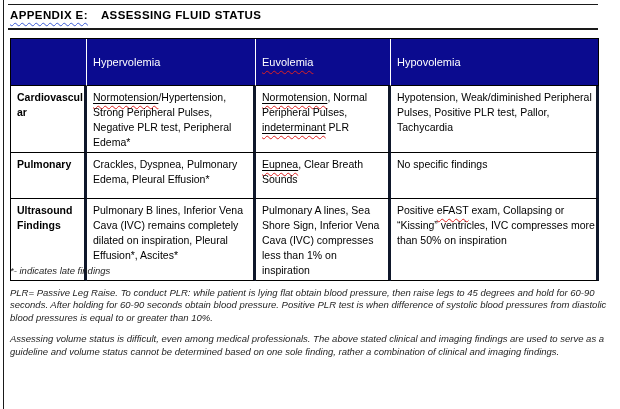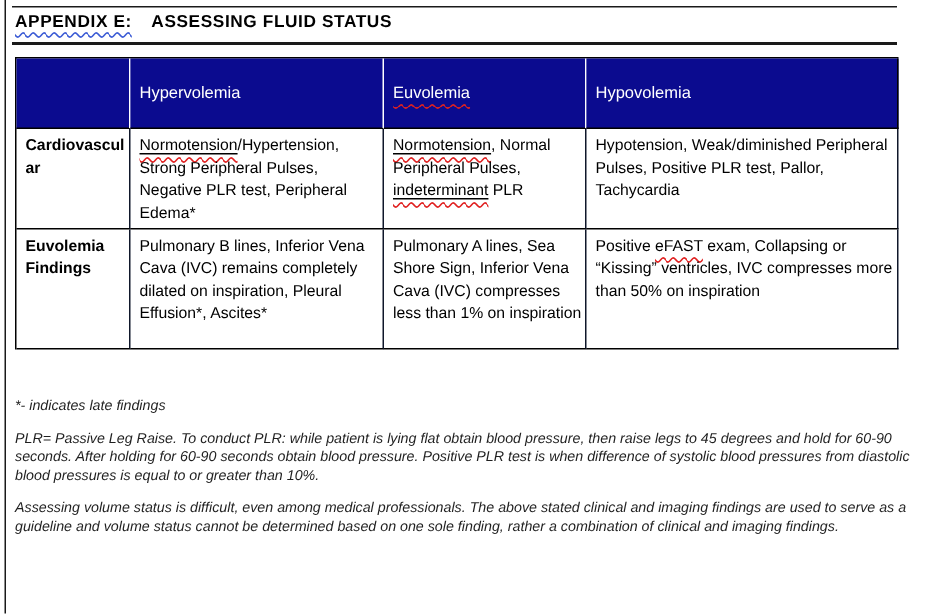--- a/index.html
+++ b/index.html
@@ -18,21 +18,21 @@
   .u{text-decoration:underline;text-decoration-color:#000;text-decoration-thickness:1px;text-underline-offset:2px;}
   .sp{text-decoration:underline;text-decoration-style:wavy;text-decoration-color:var(--spell,#e02020);text-decoration-thickness:1px;text-underline-offset:3.5px;}
 
   table.fluid{
     position:absolute;left:10px;top:38px;width:588px;
     border-collapse:separate;border-spacing:0;table-layout:fixed;
     border-top:1px solid #000;border-left:1px solid #000;
     font-size:10.5px;line-height:15px;
   }
   table.fluid td{
-    border-right:1px solid #0f172a;border-bottom:1px solid #000;
+    border-right:3px solid #0f172a;border-bottom:1px solid #000;
     vertical-align:top;padding:4px 1px 2px 6px;word-wrap:break-word;
   }
   tr.hdr td{
     background:var(--header-bg,#0b0b8f);color:#fff;vertical-align:middle;
     height:22px;padding:12px 6px;font-size:11px;
     border-right:1px solid #fff;border-bottom:1px solid #000;
   }
   tr.hdr td:last-child{border-right:1px solid #000;}
   td.rowlabel{font-weight:bold;}
   tr.r1 td{height:58px;}
@@ -70,22 +70,28 @@
         <td><span>Hypervolemia</span></td>
         <td><span class="sp">Euvolemia</span></td>
         <td><span>Hypovolemia</span></td>
       </tr>
       <tr class="r1">
         <td class="rowlabel">Cardiovascular</td>
         <td><span class="u"><span class="sp">Normotension</span></span><span>/Hypertension, Strong Peripheral Pulses, Negative PLR test, Peripheral Edema*</span></td>
         <td><span class="u"><span class="sp">Normotension</span></span><span>, Normal Peripheral Pulses, </span><span class="u"><span class="sp">indeterminant</span></span><span> PLR</span></td>
         <td><span>Hypotension, Weak/diminished Peripheral Pulses, Positive PLR test, Pallor, Tachycardia</span></td>
       </tr>
+      <tr class="r2">
+        <td class="rowlabel">Pulmonary</td>
+        <td><span>Crackles, Dyspnea, Pulmonary Edema, Pleural Effusion*</span></td>
+        <td><span class="u"><span class="sp">Eupnea</span></span><span>, Clear Breath Sounds</span></td>
+        <td><span>No specific findings</span></td>
+      </tr>
       <tr class="r3">
-        <td class="rowlabel">Euvolemia Findings</td>
+        <td class="rowlabel">Ultrasound Findings</td>
         <td><span>Pulmonary B lines, Inferior Vena Cava (IVC) remains completely dilated on inspiration, Pleural Effusion*, Ascites*</span></td>
         <td><span>Pulmonary A lines, Sea Shore Sign, Inferior Vena Cava (IVC) compresses less than 1% on inspiration</span></td>
         <td><span>Positive </span><span><span class="sp">eFAST</span></span><span> exam, Collapsing or “Kissing” ventricles, IVC compresses more than 50% on inspiration</span></td>
       </tr>
     </tbody>
 </table>
 
 <div class="footnotes">
   <p>*- indicates late findings</p>
   <p>PLR= Passive Leg Raise. To conduct PLR: while patient is lying flat obtain blood pressure, then raise legs to 45 degrees and hold for 60-90 seconds. After holding for 60-90 seconds obtain blood pressure. Positive PLR test is when difference of systolic blood pressures from diastolic blood pressures is equal to or greater than 10%.</p>

